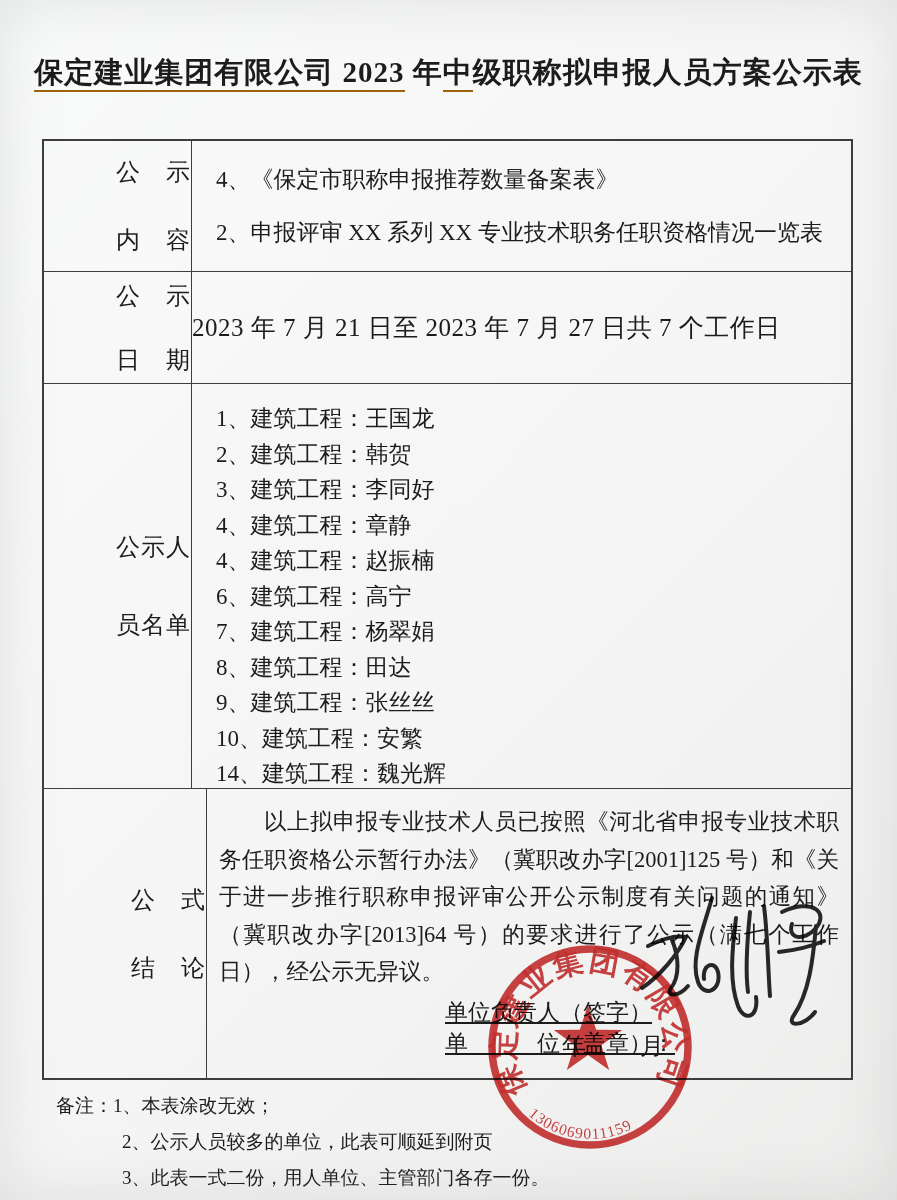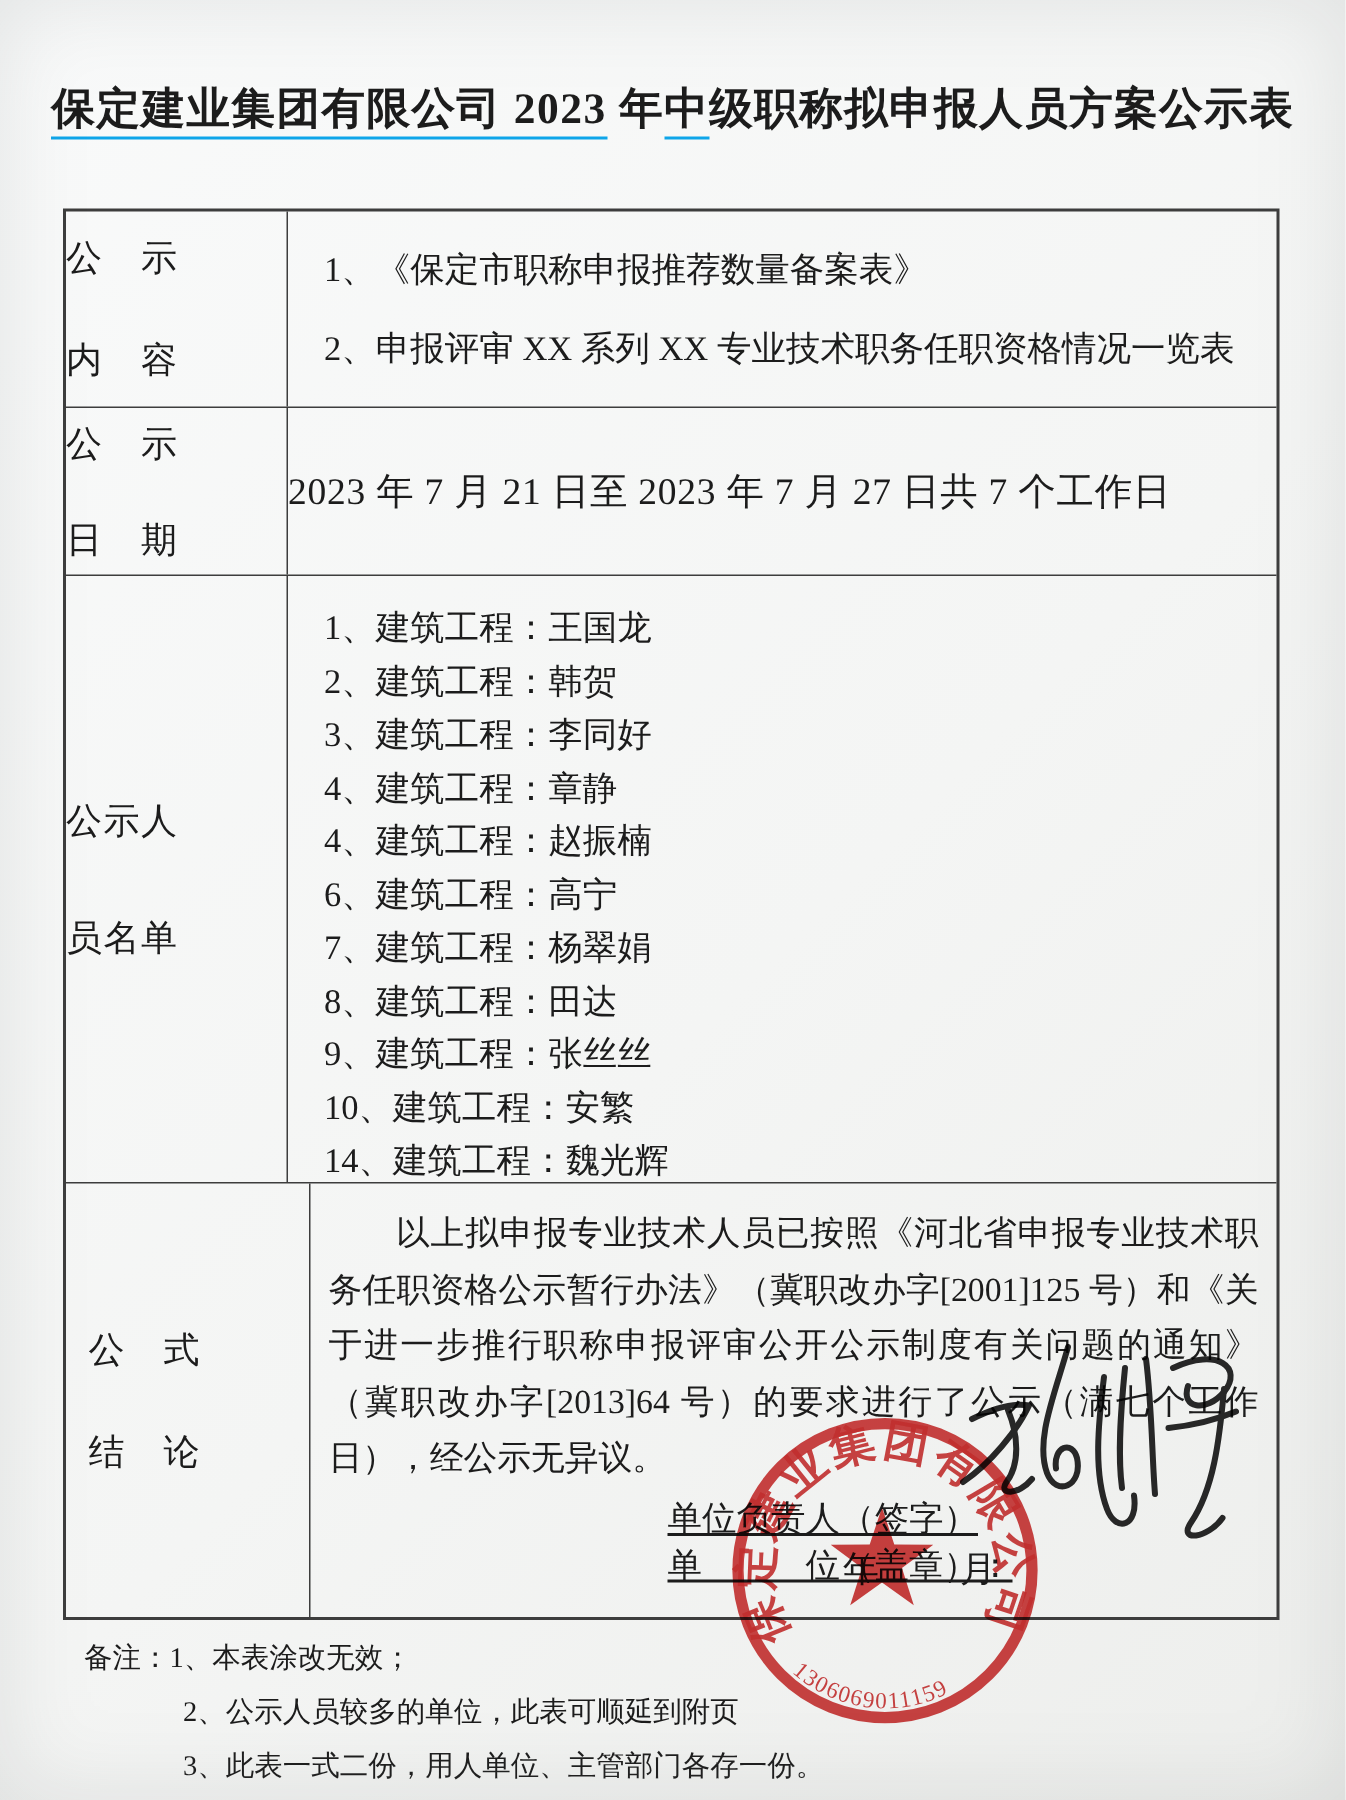--- a/index.html
+++ b/index.html
@@ -8,30 +8,30 @@
     background:linear-gradient(135deg,#f9fafa 0%,#f4f5f4 55%,#edeeec 100%);
     font-family:"Liberation Serif","DejaVu Serif",serif;
     color:#1c1c1c;
   }
   .vignette{position:absolute;inset:0;pointer-events:none;
     box-shadow:inset 0 0 60px rgba(120,125,130,.18);z-index:10;}
 
   
   .doc-title{position:absolute;top:34px;left:0;width:100%;text-align:center;
     font-size:29px;font-weight:bold;letter-spacing:1px;white-space:nowrap;z-index:2;}
-  .u{border-bottom:2px solid #0ea5e9;padding-bottom:2px;}
+  .u{border-bottom:2px solid #a16207;padding-bottom:2px;}
 
   
   .form-table{position:absolute;left:42px;top:139px;width:811px;
     border:2px solid #3d3d3d;box-sizing:border-box;z-index:1;background:transparent;}
   .row{display:flex;box-sizing:border-box;border-bottom:1.5px solid #3d3d3d;}
   .row:last-child{border-bottom:none;}
   .r1{height:131px;} .r2{height:112px;} .r3{height:405px;} .r4{height:289px;}
   .label-cell{width:148px;flex:0 0 148px;border-right:1.5px solid #3d3d3d;
-    display:flex;flex-direction:column;align-items:flex-start;justify-content:center;
+    display:flex;flex-direction:column;align-items:flex-end;justify-content:center;
     font-size:24px;letter-spacing:1px;box-sizing:border-box;}
   .r1 .label-cell{gap:36px;} .r2 .label-cell{gap:32px;}
   .r3 .label-cell{gap:46px;} .r4 .label-cell{gap:36px;margin-left:15px;}
   .content-cell{flex:1;position:relative;box-sizing:border-box;}
 
   .r1 .content-cell{display:flex;flex-direction:column;justify-content:space-evenly;
     padding-left:24px;font-size:23px;}
   .r2 .content-cell{display:flex;align-items:center;justify-content:flex-start;
     font-size:25px;letter-spacing:.5px;}
   .r3 .content-cell{padding:17px 0 0 24px;font-size:23px;line-height:35.5px;}
@@ -62,21 +62,21 @@
 <h1 class="doc-title"><span class="u">保定建业集团有限公司 2023</span><span> 年</span><span class="u">中</span><span>级职称拟申报人员方案公示表</span></h1>
 
 <div class="form-table">
 
   <div class="row r1">
     <div class="label-cell">
       <span>公　示</span>
       <span>内　容</span>
     </div>
     <div class="content-cell">
-      <div>1、《保定市职称申报推荐数量备案表》</div>
+      <div>4、《保定市职称申报推荐数量备案表》</div>
       <div>2、申报评审 XX 系列 XX 专业技术职务任职资格情况一览表</div>
     </div>
   </div>
 
   <div class="row r2">
     <div class="label-cell">
       <span>公　示</span>
       <span>日　期</span>
     </div>
     <div class="content-cell">

